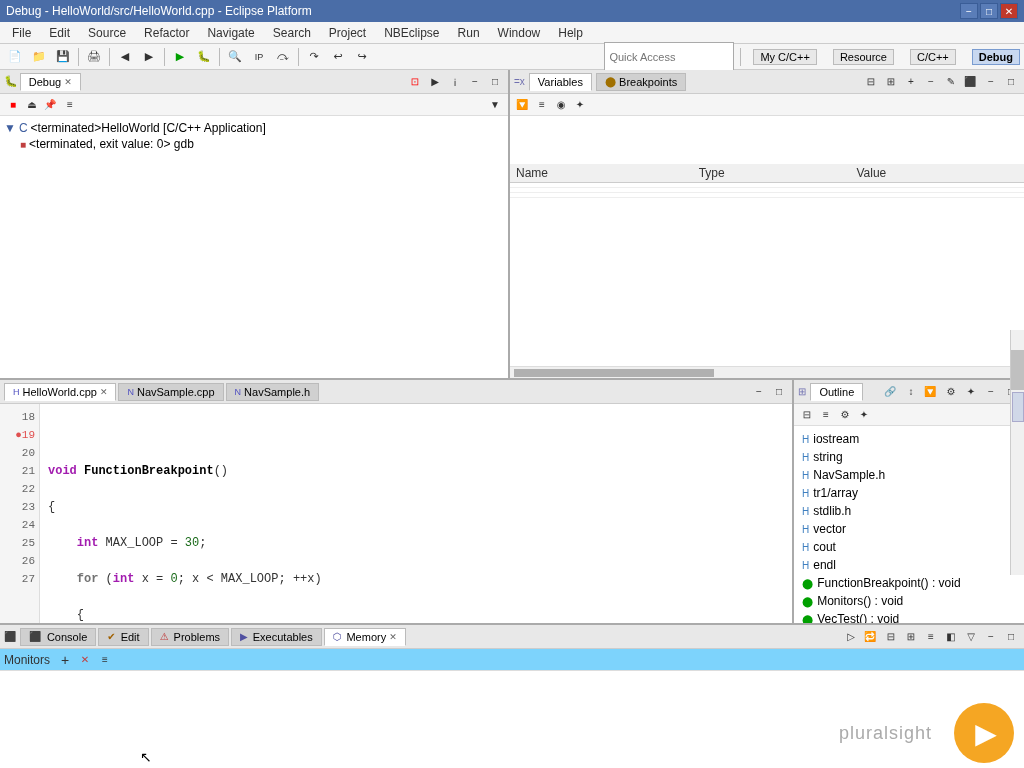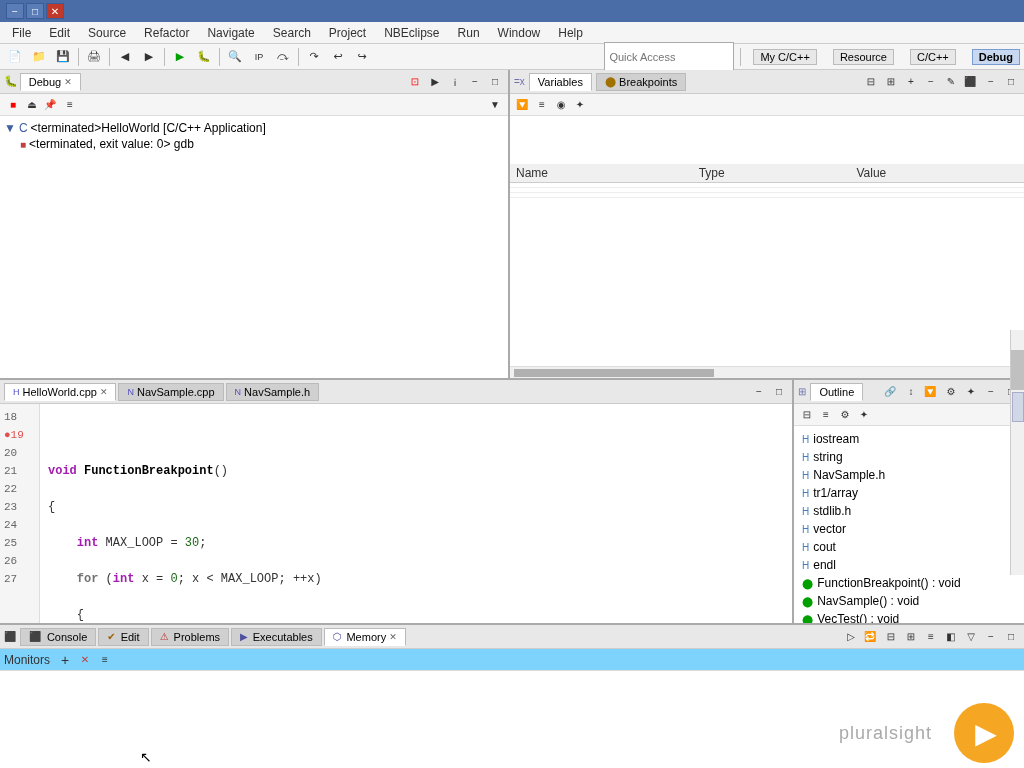--- a/index.html
+++ b/index.html
@@ -203,20 +203,21 @@
       flex: 1;
       overflow: auto;
       display: flex;
       font-family: 'Courier New', monospace;
       font-size: 12px;
     }
     #line-numbers {
       width: 40px;
       background: #f5f5f5;
       padding: 4px 0;
+      text-align: right;
       color: #666;
       border-right: 1px solid #ddd;
       user-select: none;
       line-height: 18px;
     }
     .line-num { padding: 0 4px; font-size: 11px; }
     .line-num.breakpoint { color: #e05050; }
     #code-lines {
       flex: 1;
       padding: 4px 8px;
@@ -315,20 +316,21 @@
       background: #b0b0b0;
       margin-left: 4px;
     }
 
     .debug-right-btns { margin-left: auto; display: flex; gap: 2px; }
   </style>
 </head>
 <body>
 
 <div id="title-bar">
+  <span>Debug - HelloWorld/src/HelloWorld.cpp - Eclipse Platform</span>
   <div id="title-bar-controls">
     <div class="win-btn">−</div>
     <div class="win-btn">□</div>
     <div class="win-btn win-btn-close">✕</div>
   </div>
 </div>
 
 <div id="menu-bar">
   <span class="menu-item">File</span>
   <span class="menu-item">Edit</span>
@@ -590,21 +592,21 @@
         <div class="outline-item">
           <span class="outline-icon">H</span>
           <span>endl</span>
         </div>
         <div class="outline-item">
           <span class="outline-icon-green">⬤</span>
           <span>FunctionBreakpoint() : void</span>
         </div>
         <div class="outline-item">
           <span class="outline-icon-green">⬤</span>
-          <span>NavSample() : void</span>
+          <span>Monitors() : void</span>
         </div>
         <div class="outline-item">
           <span class="outline-icon-green">⬤</span>
           <span>VecTest() : void</span>
         </div>
       </div>
     </div>
   </div>
 
   <div id="bottom-panel">

